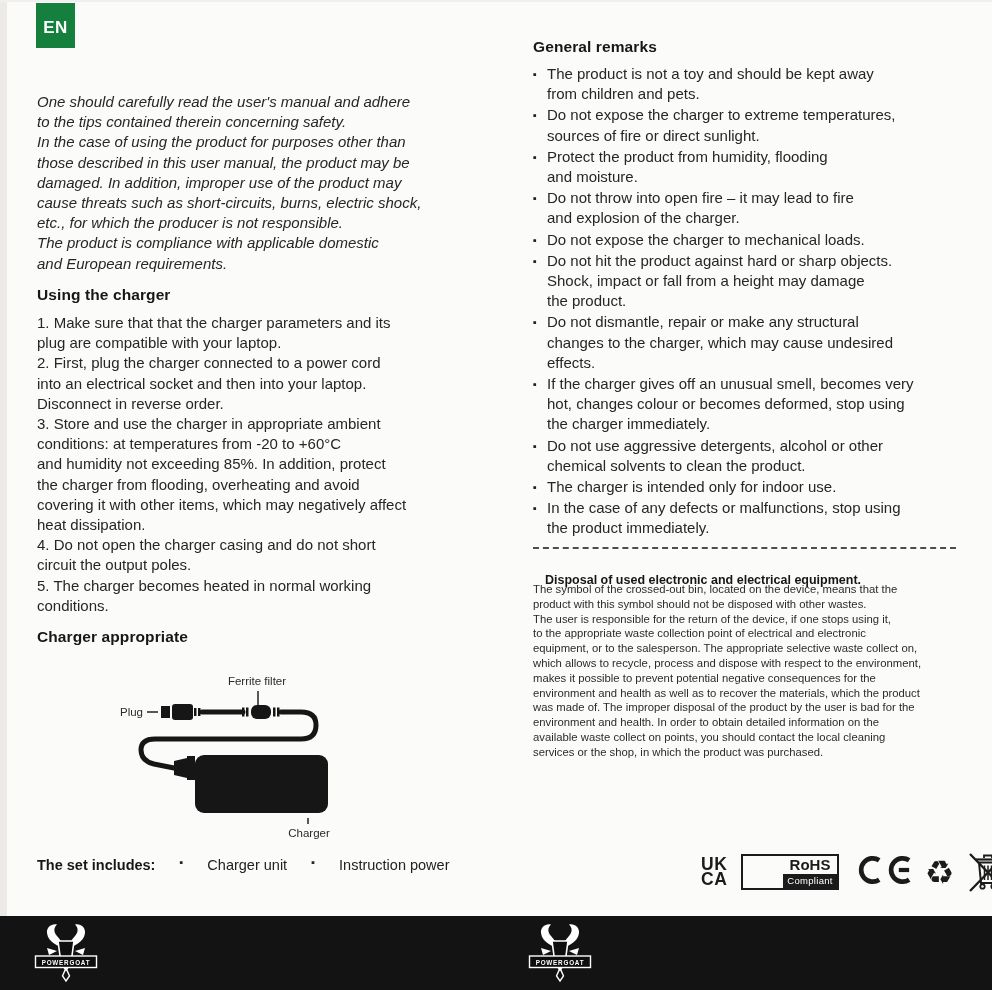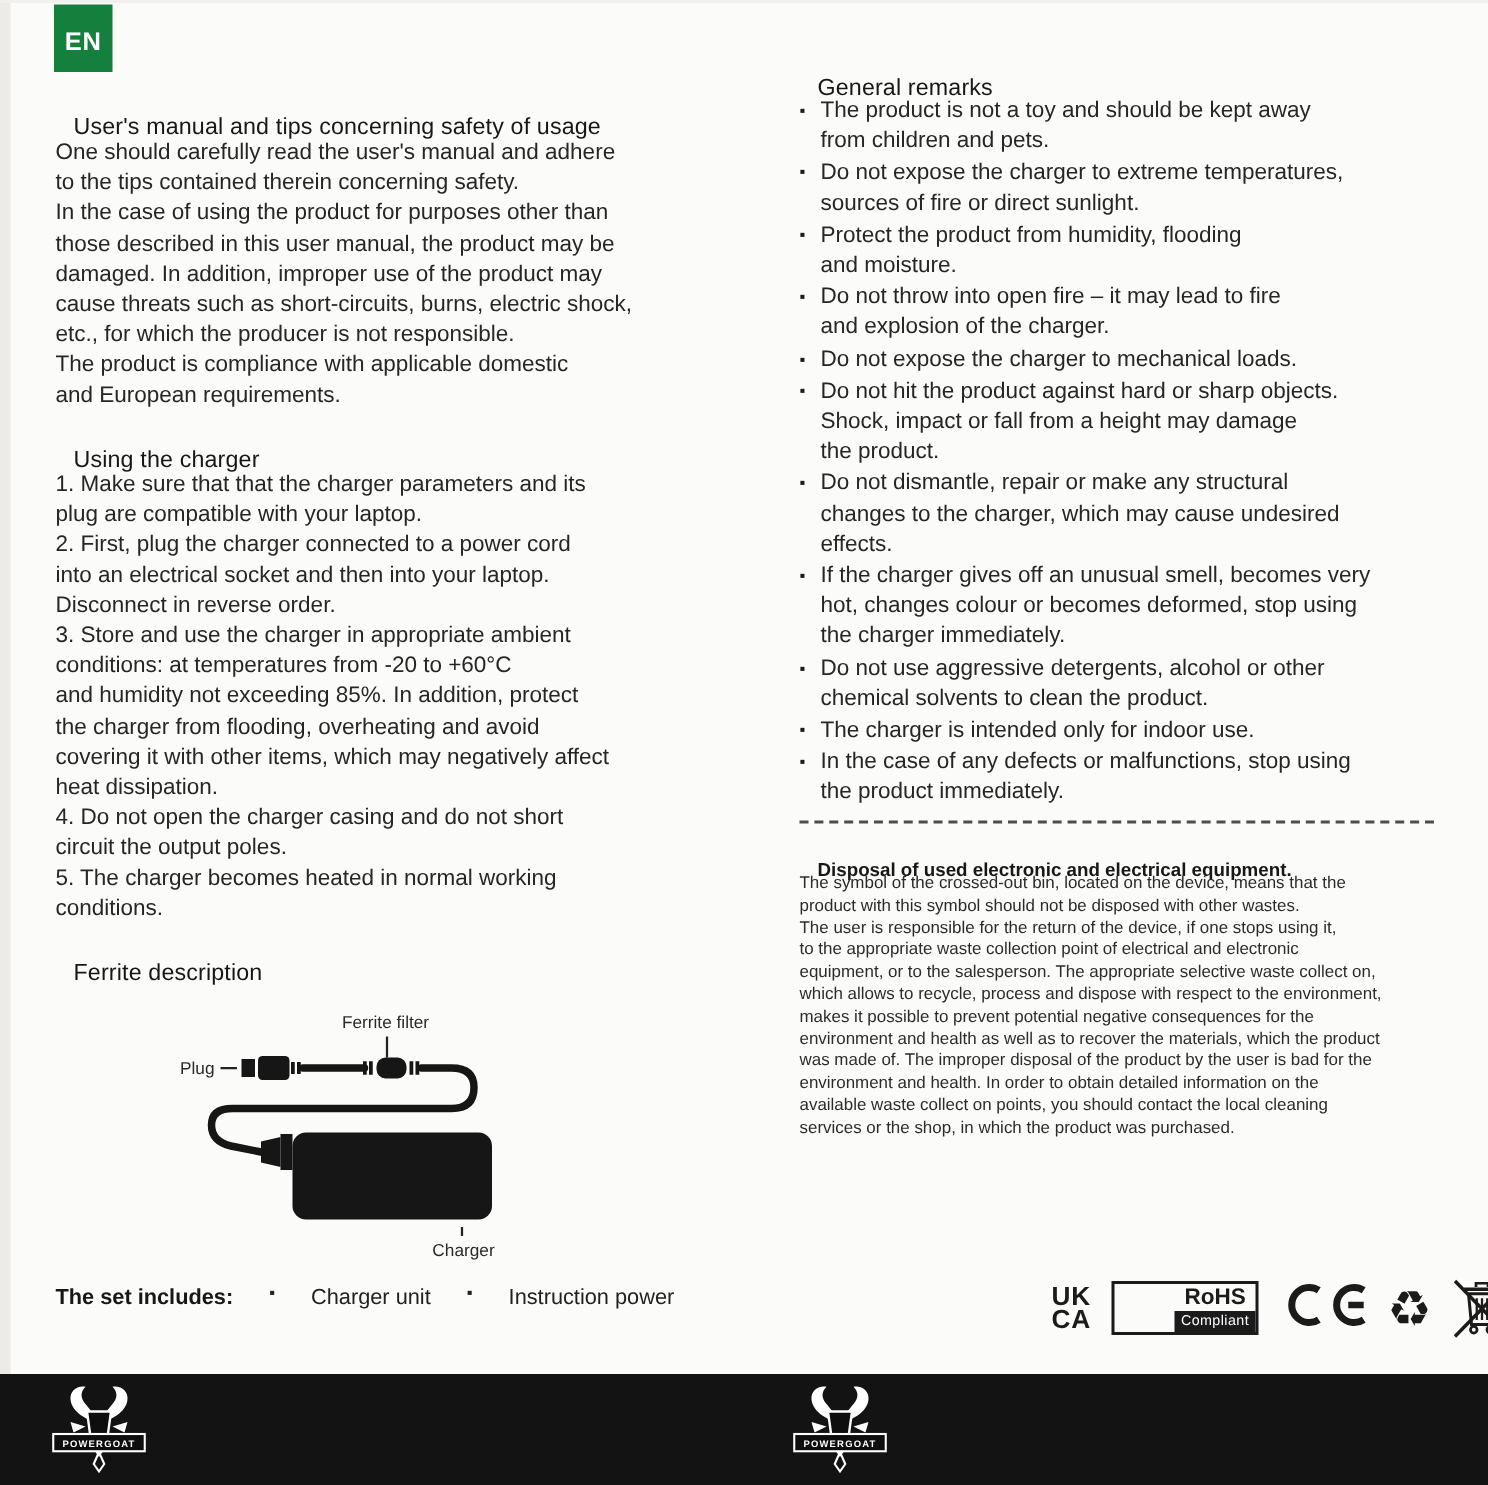--- a/index.html
+++ b/index.html
@@ -14,25 +14,25 @@
   .en-badge {
     position:absolute; left:36px; top:3px; width:39px; height:45px;
     background:#15803d; color:#fff; font-weight:bold; font-size:17px;
     display:flex; align-items:center; justify-content:center; padding-top:5px; box-sizing:border-box;
     letter-spacing:.5px;
   }
 
   .col-left  { position:absolute; left:37px;  top:0; width:430px; height:990px; }
   .col-right { position:absolute; left:533px; top:0; width:426px; height:990px; }
 
-  .h { position:absolute; margin:12px; font-size:15.5px; font-weight:400; color:#171717; letter-spacing:.1px; }
+  .h { position:absolute; margin:0; font-size:15.5px; font-weight:700; color:#171717; letter-spacing:.1px; }
   .body-text { position:absolute; font-size:15px; line-height:20.2px; white-space:pre-line; color:#262626; }
 
   .h-usage { top:64px; left:0; }
-  .intro   { top:92px; left:0; width:430px; }
+  .intro   { top:92px; left:0; width:430px;font-style:italic; }
   .h-using { top:286px; left:0; }
   .steps   { top:313px; left:0; width:430px; }
   .h-desc  { top:628px; left:0; }
   .diagram { position:absolute; top:663px; left:0; }
   .diagram text { font-family:"Liberation Sans", sans-serif; font-size:11.5px; fill:#2a2a2a; }
 
   .set-line { position:absolute; top:857px; left:0; font-size:14.5px; display:flex; align-items:flex-start; gap:24px; white-space:nowrap; }
   .set-label { font-weight:700; color:#171717; }
   .set-blt { font-size:11px; position:relative; top:-1px; }
 
@@ -65,21 +65,20 @@
 
 <div class="page">
   <div class="scan-edge"></div>
   <div class="scan-edge-top"></div>
 
   <div class="en-badge">
     <span>EN</span>
   </div>
 
   <div class="col-left">
-    <h2 class="h h-usage">User's manual and tips concerning safety of usage</h2>
     <div class="body-text intro">One should carefully read the user's manual and adhere
 to the tips contained therein concerning safety.
 In the case of using the product for purposes other than
 those described in this user manual, the product may be
 damaged. In addition, improper use of the product may
 cause threats such as short-circuits, burns, electric shock,
 etc., for which the producer is not responsible.
 The product is compliance with applicable domestic
 and European requirements.</div>
 
@@ -93,21 +92,21 @@
 conditions: at temperatures from -20 to +60°C
 and humidity not exceeding 85%. In addition, protect
 the charger from flooding, overheating and avoid
 covering it with other items, which may negatively affect
 heat dissipation.
 4. Do not open the charger casing and do not short
 circuit the output poles.
 5. The charger becomes heated in normal working
 conditions.</div>
 
-    <h2 class="h h-desc">Ferrite description</h2>
+    <h2 class="h h-desc">Charger appropriate</h2>
 
     <svg class="diagram" width="400" height="185" viewBox="0 0 400 185">
 
       <text x="220" y="22" text-anchor="middle">Ferrite filter</text>
       <line x1="221" y1="28" x2="221" y2="42" stroke="#222" stroke-width="1.5"></line>
 
       <text x="106" y="53" text-anchor="end">Plug</text>
       <line x1="110" y1="49" x2="121" y2="49" stroke="#222" stroke-width="1.5"></line>
 
       <g>

